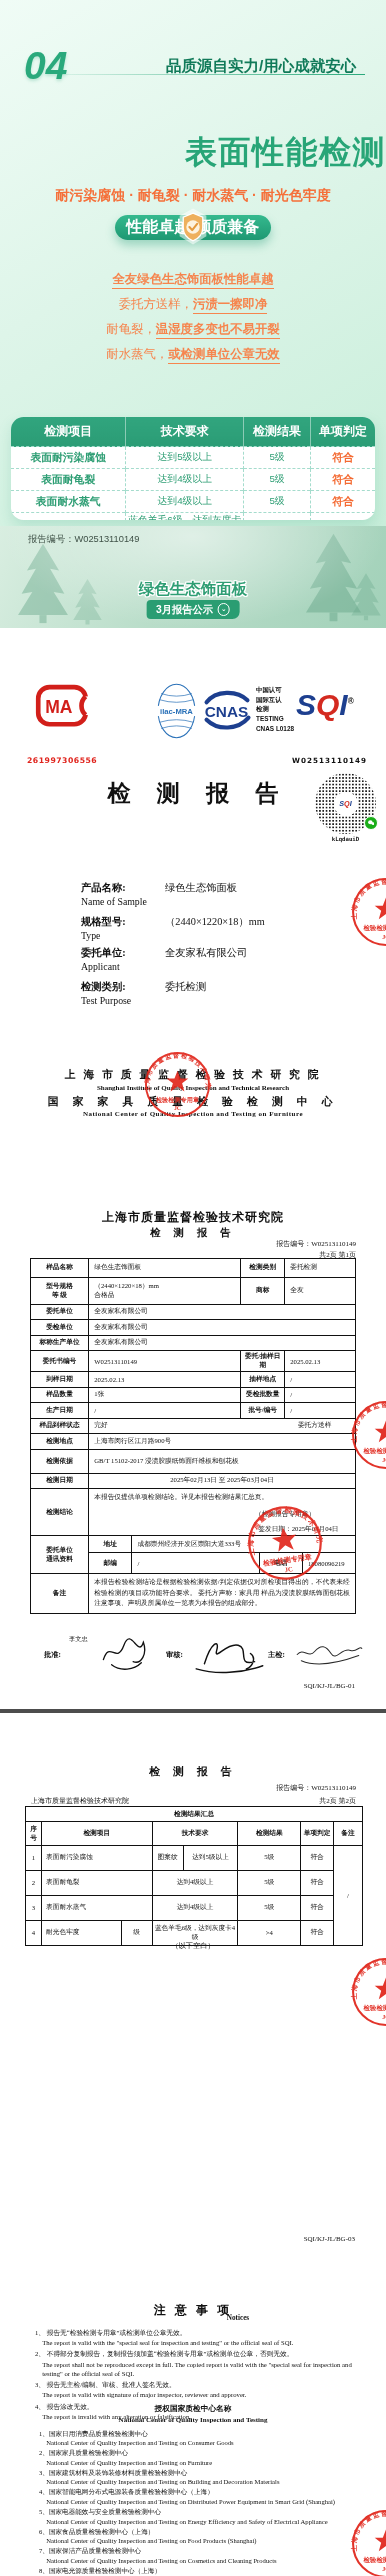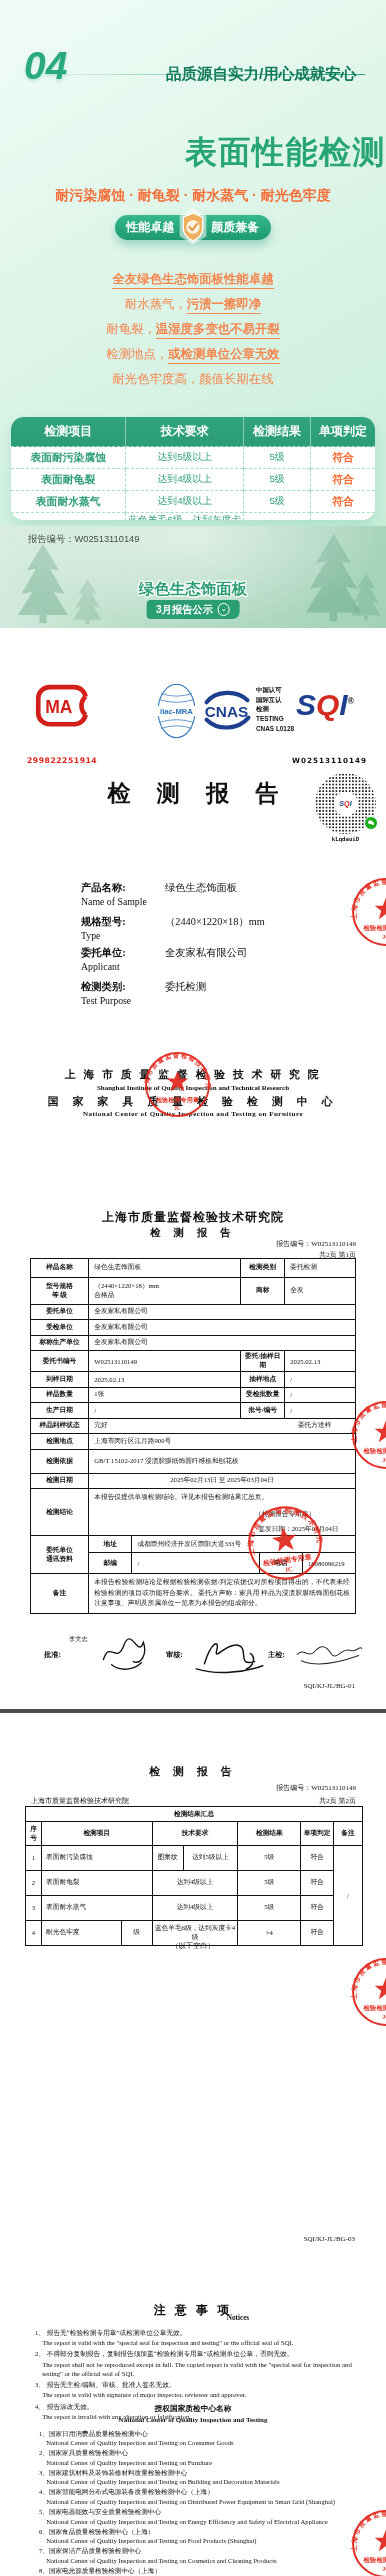--- a/index.html
+++ b/index.html
@@ -4,24 +4,24 @@
 <style>
   html,body{margin:0;padding:0;background:#fff;}
   .page{position:relative;width:386px;height:3362px;overflow:hidden;background:#fff;font-family:"Liberation Sans","DejaVu Sans",sans-serif;}
   .abs{position:absolute;}
   .sec{position:absolute;left:0;width:386px;}
 
   
   #hero{top:0;height:526px;background:linear-gradient(150deg,#f0fcf6 0%,#def5e9 45%,#c8eeda 100%);}
   .h-num{position:absolute;left:24px;top:46px;font-size:39px;line-height:1;font-weight:800;font-style:italic;color:#2aa97c;text-shadow:0 1.5px 3.1px rgba(42,169,124,.25);}
   .h-line{position:absolute;left:61px;top:74px;width:304px;height:1px;background:linear-gradient(90deg,rgba(42,169,124,.1),#2aa97c);}
-  .h-slogan{position:absolute;left:166px;top:56px;font-size:15.5px;font-weight:800;color:#117a59;margin-top:8px;}
+  .h-slogan{position:absolute;left:166px;top:56px;font-size:15.5px;font-weight:800;color:#117a59;}
   .h-title{position:absolute;top:131px;width:100%;text-align:right;font-size:32px;font-weight:900;color:#28a577;letter-spacing:1.5px;}
   .h-sub{position:absolute;top:187px;width:100%;text-align:center;font-size:14px;font-weight:700;color:#f5703a;}
-  .badge{position:absolute;left:115px;top:215px;width:133px;height:25px;padding:0 11.3px;border-radius:13.4px;background:linear-gradient(180deg,#35b98e,#1e9872);box-shadow:0 5.2px 9.3px rgba(30,152,114,.35);display:flex;align-items:center;justify-content:space-between;color:#fff;font-size:12px;font-weight:800;}
+  .badge{position:absolute;left:115px;top:215px;width:133px;height:25px;padding:0 11.3px;border-radius:13.4px;background:linear-gradient(180deg,#35b98e,#1e9872);box-shadow:0 5.2px 9.3px rgba(30,152,114,.35);display:flex;align-items:center;justify-content:space-between;color:#fff;font-size:16px;font-weight:800;}
   .badge-shield{position:absolute;left:50%;top:-7.2px;transform:translateX(-50%);}
   .benefits{position:absolute;top:272px;width:100%;text-align:center;font-size:12.4px;color:#f6854e;}
   .benefit{height:25px;line-height:15.5px;}
   .benefit b{font-weight:800;border-bottom:1.5px solid #f6854e;padding-bottom:1.5px;}
   .h-table{position:absolute;left:11.3px;top:417px;width:364px;height:103px;border-radius:12.4px;overflow:hidden;background:#fff;box-shadow:0 6.2px 13.4px rgba(47,158,120,.18);}
   .h-table table{width:100%;height:100%;border-collapse:collapse;table-layout:fixed;}
   .h-table th{background:linear-gradient(180deg,#31a57e,#2b9c75);color:#fff;font-size:12px;font-weight:800;height:27px;border-left:0.5px solid rgba(255,255,255,.45);}
   .h-table th:first-child{border-left:none;}
   .h-table td{height:19px;text-align:center;font-size:9.8px;color:#2e9e74;border-top:1px dashed #a5dccd;border-left:1px dashed #a5dccd;}
   .h-table td:first-child{border-left:none;font-size:10.8px;font-weight:700;}
@@ -162,27 +162,26 @@
           <path d="M24 37 L29.5 43 L39 31" fill="none" stroke="#e59a3e" stroke-width="4" stroke-linecap="round" stroke-linejoin="round"></path>
         </svg>
       </span>
       <span>颜质兼备</span>
     </div>
 
     <div class="benefits">
 
         <div class="benefit"><span></span><b>全友绿色生态饰面板性能卓越</b></div>
 
-        <div class="benefit"><span>耐水蒸气，</span><b>污渍一擦即净</b></div>
+        <div class="benefit"><span>委托方送样，</span><b>污渍一擦即净</b></div>
 
         <div class="benefit"><span>耐龟裂，</span><b>温湿度多变也不易开裂</b></div>
 
-        <div class="benefit"><span>检测地点，</span><b>或检测单位公章无效</b></div>
-
-        <div class="benefit"><span>耐光色牢度高，颜值长期在线</span><b></b></div>
+        <div class="benefit"><span>耐水蒸气，</span><b>或检测单位公章无效</b></div>
+
       </div>
 
     <div class="h-table">
       <table>
         <colgroup>
             <col class="c1">
             <col class="c2">
             <col class="c3">
             <col class="c4">
           </colgroup>
@@ -252,21 +251,21 @@
 
   <div id="doc" class="sec">
 
     <div class="logos">
       <svg class="abs" style="left:35px;top:3.1px;" width="57" height="49" viewBox="0 0 110 95">
         <rect x="6" y="8" width="92" height="72" rx="22" fill="none" stroke="#d21f1a" stroke-width="9"></rect>
         <rect x="86" y="26" width="26" height="36" fill="#fff"></rect>
         <path d="M98 26 a24 24 0 0 0 0 36" fill="none" stroke="#d21f1a" stroke-width="9"></path>
         <text x="46" y="58" text-anchor="middle" font-family="Liberation Sans,sans-serif" font-size="34" font-weight="900" fill="#d21f1a">MA</text>
       </svg>
-      <div class="cma-num">299822251914</div>
+      <div class="cma-num">261997306556</div>
 
       <svg class="abs" style="left:156px;top:2.1px;" width="41" height="58" viewBox="0 0 80 112">
         <ellipse cx="40" cy="56" rx="36" ry="52" fill="none" stroke="#2a71b8" stroke-width="2"></ellipse>
         <path d="M10 22 Q40 32 70 22" fill="none" stroke="#2a71b8" stroke-width="1.4"></path>
         <path d="M7 34 Q40 44 73 34" fill="none" stroke="#2a71b8" stroke-width="1.4"></path>
         <path d="M10 90 Q40 80 70 90" fill="none" stroke="#2a71b8" stroke-width="1.4"></path>
         <path d="M7 78 Q40 68 73 78" fill="none" stroke="#2a71b8" stroke-width="1.4"></path>
         <rect x="2" y="46" width="76" height="20" fill="#fff"></rect>
         <text x="40" y="61" text-anchor="middle" font-family="Liberation Sans,sans-serif" font-size="15" font-weight="800" fill="#2a71b8">ilac-MRA</text>
       </svg>

